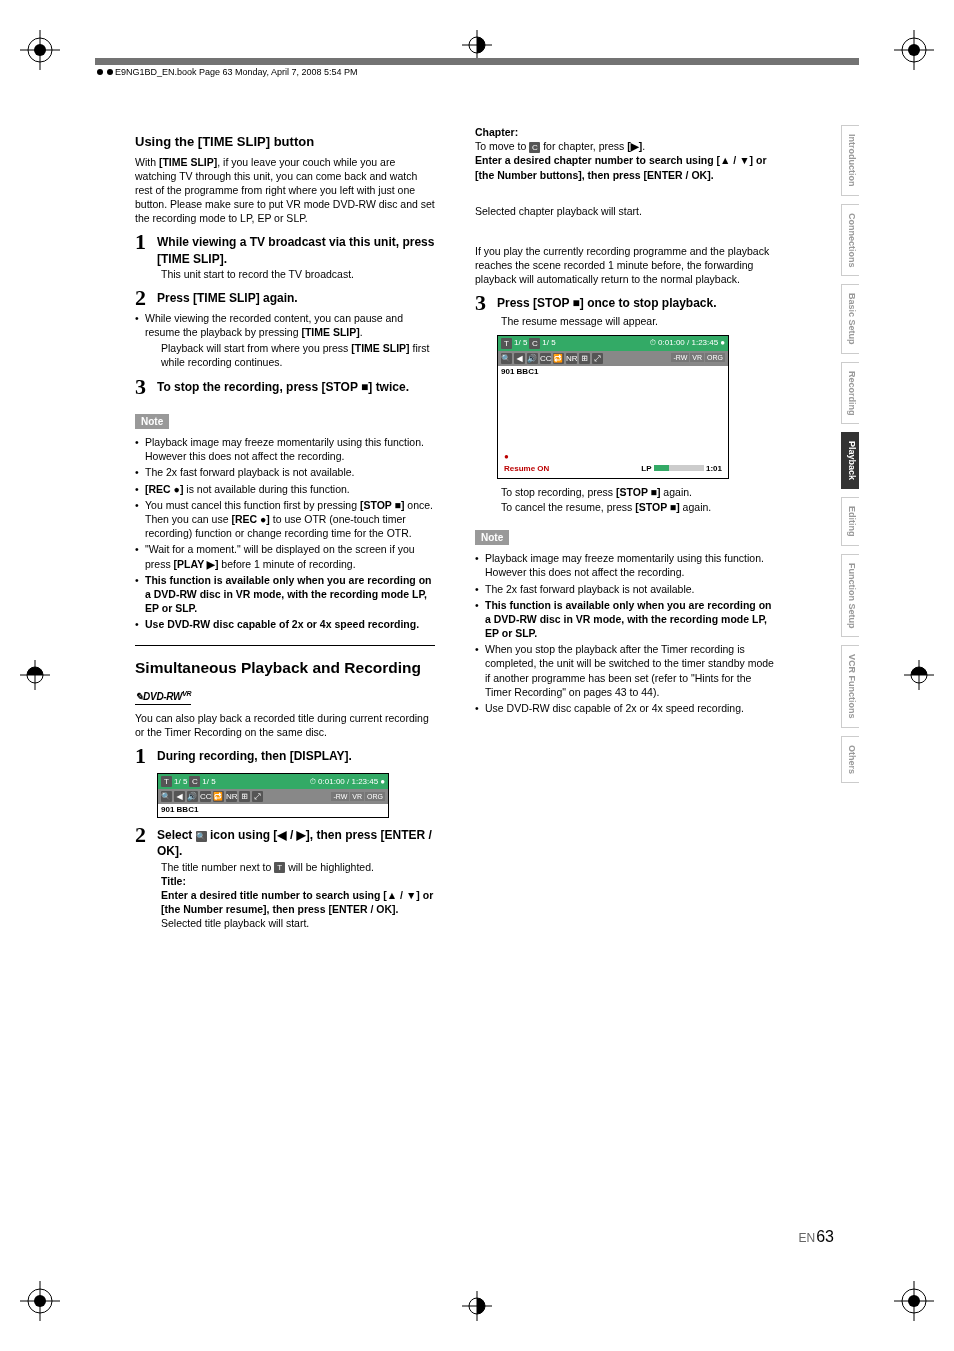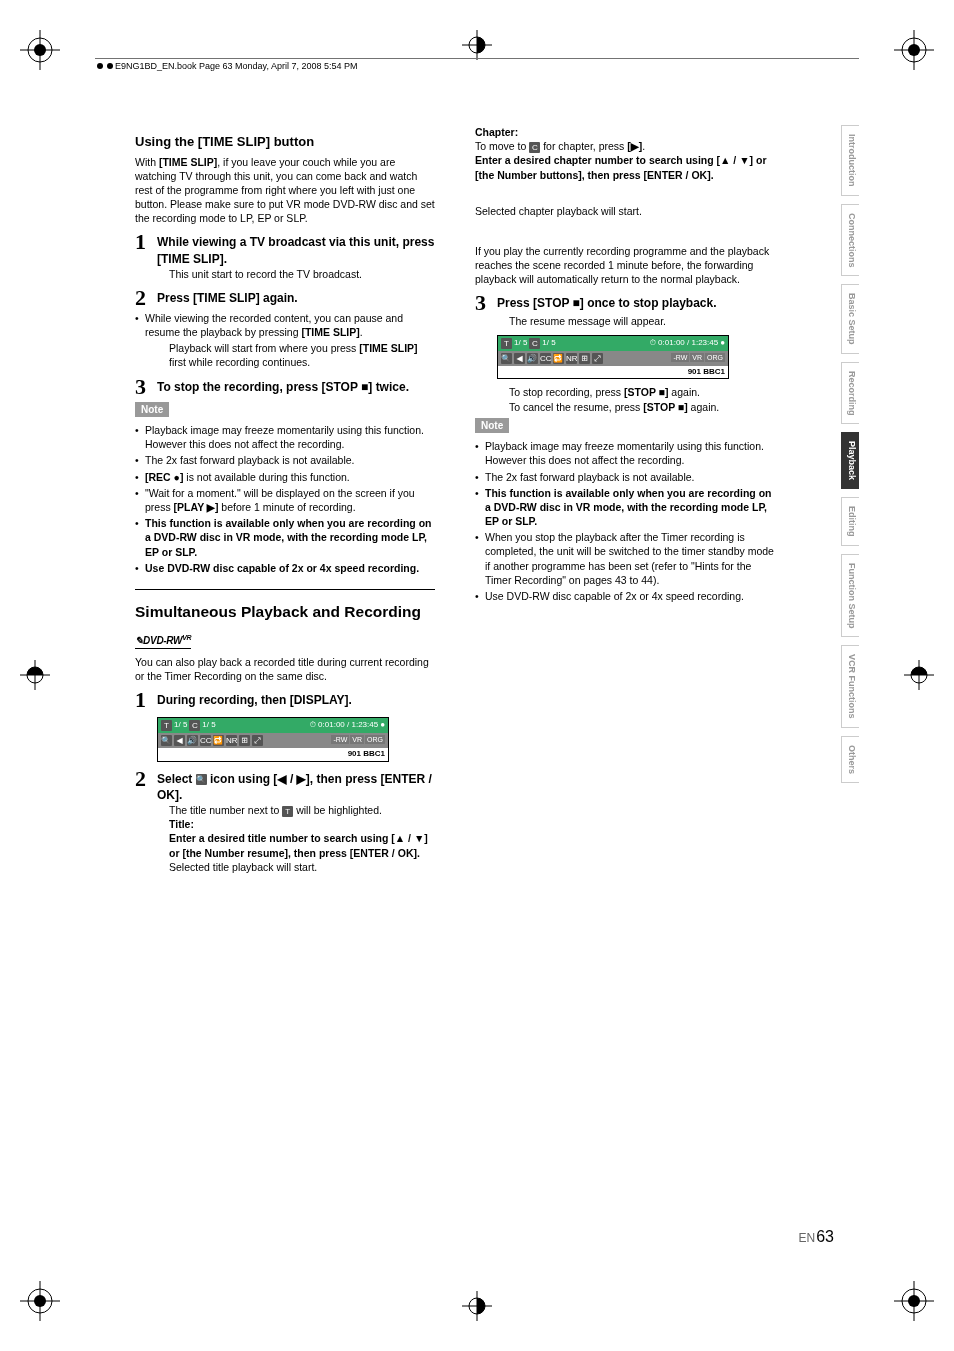--- a/index.html
+++ b/index.html
@@ -21,51 +21,51 @@
   .crop-mr { top: 655px; right: 15px; }
   .crop-tc { top: 25px; left: 457px; }
   .crop-bc { bottom: 25px; left: 457px; }
   .crop-mark svg { width: 100%; height: 100%; }
 
   .header-line {
     position: absolute;
     top: 58px;
     left: 95px;
     right: 95px;
-    border-top: 1px solid #737373;
+    border-top: 7px solid #737373;
     font-size: 9px;
     padding-top: 2px;
   }
   .header-line .dot { display:inline-block; width:6px; height:6px; background:#000; border-radius:50%; margin:2px;}
   
   .page {
     position: absolute;
     top: 125px;
     left: 135px;
     width: 640px;
     display: flex;
     gap: 40px;
   }
   .col { flex: 1; font-size: 10.5px; line-height: 1.35; }
   .col h3 { font-size: 13px; font-weight: bold; margin: 8px 0 4px 0; }
   .col h2 { font-size: 15.5px; font-weight: bold; margin: 12px 0 6px 0; }
   .step { display: flex; align-items: flex-start; margin-top: 6px;}
   .step .num { font-size: 22px; font-weight: bold; font-family: Georgia, serif; width: 22px; flex-shrink:0; line-height:1;}
   .step .txt { font-size: 12px; font-weight: bold; padding-top:3px; }
-  .step-body { margin-left: 34px; font-size: 10.5px; }
+  .step-body { margin-left: 26px; font-size: 10.5px; }
   .bul { padding-left: 10px; position: relative; margin: 2px 0;}
   .bul::before { content: "•"; position: absolute; left: 0; }
-  .note-hdr { display:inline-block; background:#999; color:#fff; font-size:10px; font-weight:bold; padding:1px 6px; margin:4px 0 4px 0;}
+  .note-hdr { display:inline-block; background:#999; color:#fff; font-size:10px; font-weight:bold; padding:1px 6px; margin:16px 0 4px 0;}
   .hr { border-top:1px solid #000; margin: 14px 0 8px 0;}
   .dvd-rw { font-size:10px; font-weight:bold; font-style:italic; border-bottom:1px solid #000; display:inline-block; letter-spacing:-0.3px; margin:4px 0 6px 0;}
   .dvd-rw sup { font-size:7px; font-weight:bold;}
   .osd { border:1px solid #000; margin:6px 0 6px 22px; width:230px; }
   .osd-bar { background:#3a6; color:#fff; font-size:8px; padding:2px 3px; display:flex; align-items:center; gap:2px;}
   .osd-bar2 { background:#888; color:#fff; font-size:8px; padding:2px 3px; display:flex; align-items:center; gap:2px;}
-  .osd-sub { font-size:8px; text-align:right; padding:1px 3px;}
+  .osd-sub { font-size:8px; padding:1px 3px;}
   .osd-body { height:100px; position:relative; background:#fff;}
   .osd-body .rec { position:absolute; left:6px; bottom:16px; color:#b00; font-size:8px; font-weight:bold;}
   .osd-body .rec::before { content:"●"; color:#b00; margin-right:2px;}
   .osd-body .resume { position:absolute; left:6px; bottom:4px; color:#b00; font-size:8px; font-weight:bold;}
   .osd-body .prog { position:absolute; right:6px; bottom:4px; font-size:8px;}
   .osd-body .pbar { display:inline-block; width:50px; height:6px; background:#ccc; vertical-align:middle; position:relative;}
   .osd-body .pbar::after { content:""; position:absolute; left:0; top:0; bottom:0; width:30%; background:#3a6;}
   .icon-box { display:inline-block; background:#555; color:#fff; font-size:8px; width:11px; height:11px; line-height:11px; text-align:center; vertical-align:middle; border-radius:1px;}
   .tag { display:inline-block; background:#777; color:#fff; font-size:7px; padding:0px 2px; margin-left:1px;}
   
@@ -165,20 +165,21 @@
 
     <div class="step">
         <div class="num">3</div>
         <div class="txt">To stop the recording, press [STOP <span class="sym">■</span>] twice.</div>
       </div>
 
     <div class="note-hdr">Note</div>
     <div class="bul">Playback image may freeze momentarily using this function. However this does not affect the recording.</div>
     <div class="bul">The 2x fast forward playback is not available.</div>
     <div class="bul"><b>[REC ●]</b> is not available during this function.</div>
+    <div class="bul">You must cancel this function first by pressing <b>[STOP ■]</b> once. Then you can use <b>[REC ●]</b> to use OTR (one-touch timer recording) function or change recording time for the OTR.</div>
     <div class="bul">"Wait for a moment." will be displayed on the screen if you press <b>[PLAY ▶]</b> before 1 minute of recording.</div>
     <div class="bul"><b>This function is available only when you are recording on a DVD-RW disc in VR mode, with the recording mode LP, EP or SLP.</b></div>
     <div class="bul"><b>Use DVD-RW disc capable of 2x or 4x speed recording.</b></div>
 
     <div class="hr"></div>
     <h2>Simultaneous Playback and Recording</h2>
     <div class="dvd-rw">✎<span>DVD-RW</span><sup>VR</sup></div>
     <div>You can also play back a recorded title during current recording or the Timer Recording on the same disc.</div>
 
     <div class="step">
@@ -247,20 +248,25 @@
           <span class="icon-box">◀</span>
           <span class="icon-box">🔊</span>
           <span class="icon-box">CC</span>
           <span class="icon-box">🔁</span>
           <span class="icon-box">NR</span>
           <span class="icon-box">⊞</span>
           <span class="icon-box">⤢</span>
           <span style="margin-left:auto"><span class="tag">-RW</span><span class="tag">VR</span><span class="tag">ORG</span></span>
         </div>
       <div class="osd-sub"><b>901 BBC1</b></div>
+      <div class="osd-body">
+        <div class="rec"></div>
+        <div class="resume">Resume ON</div>
+        <div class="prog"><b>LP</b> <span class="pbar"></span> <b>1:01</b></div>
+      </div>
     </div>
     <div class="step-body">To stop recording, press <b>[STOP ■]</b> again.</div>
     <div class="step-body">To cancel the resume, press <b>[STOP ■]</b> again.</div>
 
     <div class="note-hdr">Note</div>
     <div class="bul">Playback image may freeze momentarily using this function. However this does not affect the recording.</div>
     <div class="bul">The 2x fast forward playback is not available.</div>
     <div class="bul"><b>This function is available only when you are recording on a DVD-RW disc in VR mode, with the recording mode LP, EP or SLP.</b></div>
     <div class="bul">When you stop the playback after the Timer recording is completed, the unit will be switched to the timer standby mode if another programme has been set (refer to "Hints for the Timer Recording" on pages 43 to 44).</div>
     <div class="bul">Use DVD-RW disc capable of 2x or 4x speed recording.</div>

